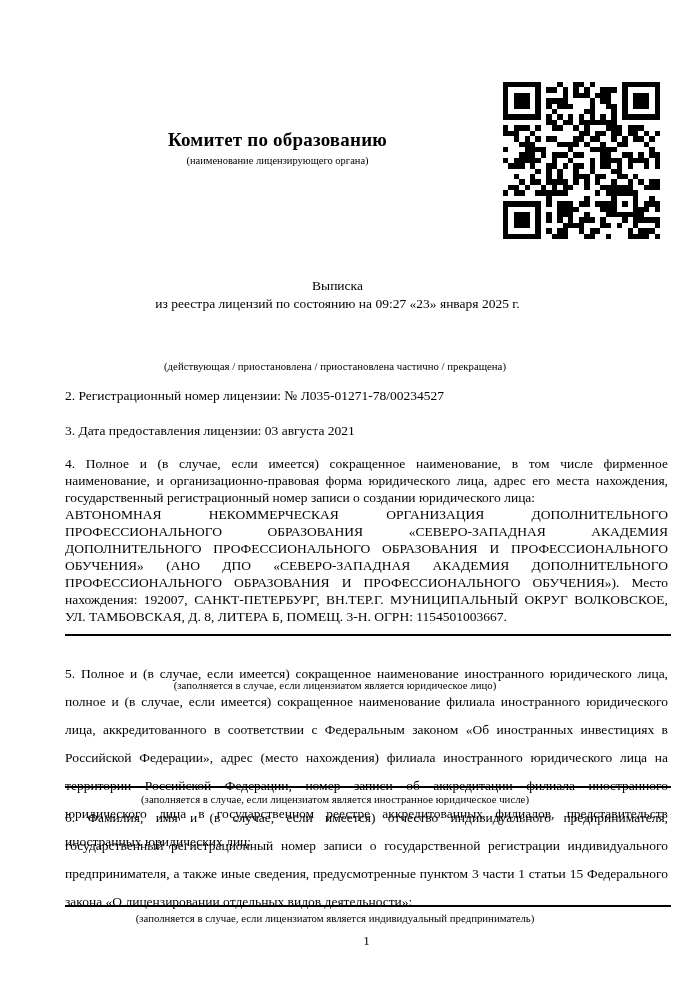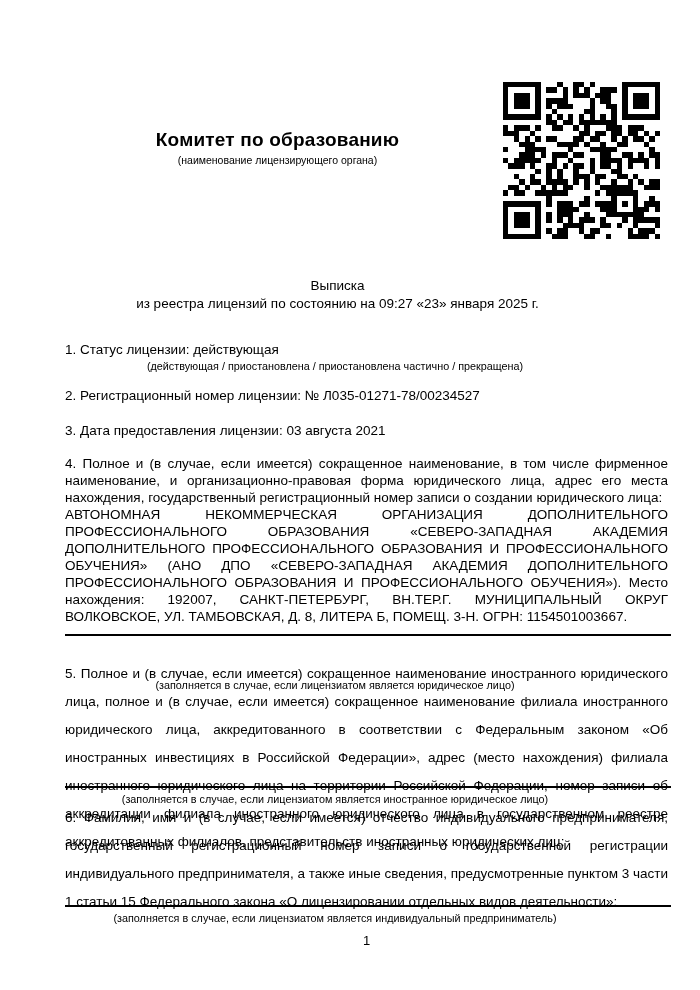--- a/index.html
+++ b/index.html
@@ -1,21 +1,21 @@
 <!DOCTYPE html>
 <html><head>
 <meta charset="utf-8">
 <style>
   html,body{margin:0;padding:0;background:#ffffff;}
   .page{
     position:relative;
     width:700px;height:990px;
     background:#ffffff;
     color:#000;
-    font-family:Liberation Sans, sans-serif;
+    font-family:Liberation Serif, serif;
     overflow:hidden;
   }
   .abs{position:absolute;}
   .header-block{left:65px;top:128px;width:425px;text-align:center;}
   .header-title{font-size:19px;font-weight:bold;line-height:23px;letter-spacing:0.2px;}
   .header-sub{font-size:10.5px;line-height:13px;margin-top:3px;}
   .qr{left:503px;top:82px;width:157px;height:157px;}
   .qr svg{display:block;width:157px;height:157px;}
   .doc-title{left:65px;top:277px;width:545px;text-align:center;font-size:13.5px;line-height:17.5px;}
   .body-line{left:65px;width:606px;font-size:13.5px;line-height:16px;}
@@ -467,39 +467,38 @@
           <rect x="28" y="28" width="1" height="1"></rect>
         </g>
       </svg>
     </div>
 
   <div class="abs doc-title">
     <div>Выписка</div>
     <div>из реестра лицензий по состоянию на 09:27 «23» января 2025 г.</div>
   </div>
 
-  <div class="abs body-line" style="top:342px;">1. Статус лицензии: действующая</div>
   <div class="abs caption" style="top:359px;">(действующая / приостановлена / приостановлена частично / прекращена)</div>
 
   <div class="abs body-line" style="top:388px;">2. Регистрационный номер лицензии: № Л035-01271-78/00234527</div>
 
   <div class="abs body-line" style="top:423px;">3. Дата предоставления лицензии: 03 августа 2021</div>
 
   <div class="abs para lh17" style="top:455px;">
     <p>4. Полное и (в случае, если имеется) сокращенное наименование, в том числе фирменное наименование, и организационно-правовая форма юридического лица, адрес его места нахождения, государственный регистрационный номер записи о создании юридического лица:</p>
     <p>АВТОНОМНАЯ НЕКОММЕРЧЕСКАЯ ОРГАНИЗАЦИЯ ДОПОЛНИТЕЛЬНОГО ПРОФЕССИОНАЛЬНОГО ОБРАЗОВАНИЯ «СЕВЕРО-ЗАПАДНАЯ АКАДЕМИЯ ДОПОЛНИТЕЛЬНОГО ПРОФЕССИОНАЛЬНОГО ОБРАЗОВАНИЯ И ПРОФЕССИОНАЛЬНОГО ОБУЧЕНИЯ» (АНО ДПО «СЕВЕРО-ЗАПАДНАЯ АКАДЕМИЯ ДОПОЛНИТЕЛЬНОГО ПРОФЕССИОНАЛЬНОГО ОБРАЗОВАНИЯ И ПРОФЕССИОНАЛЬНОГО ОБУЧЕНИЯ»). Место нахождения: 192007, САНКТ-ПЕТЕРБУРГ, ВН.ТЕР.Г. МУНИЦИПАЛЬНЫЙ ОКРУГ ВОЛКОВСКОЕ, УЛ. ТАМБОВСКАЯ, Д. 8, ЛИТЕРА Б, ПОМЕЩ. 3-Н. ОГРН: 1154501003667.</p>
   </div>
   <div class="abs rule" style="top:634px;"></div>
   <div class="abs caption" style="top:640px;margin-top:38px;">(заполняется в случае, если лицензиатом является юридическое лицо)</div>
 
   <div class="abs para lh20" style="top:660px;">
     <p>5. Полное и (в случае, если имеется) сокращенное наименование иностранного юридического лица, полное и (в случае, если имеется) сокращенное наименование филиала иностранного юридического лица, аккредитованного в соответствии с Федеральным законом «Об иностранных инвестициях в Российской Федерации», адрес (место нахождения) филиала иностранного юридического лица на территории Российской Федерации, номер записи об аккредитации филиала иностранного юридического лица в государственном реестре аккредитованных филиалов, представительств иностранных юридических лиц:</p>
   </div>
   <div class="abs rule" style="top:786px;"></div>
-  <div class="abs caption" style="top:792px;">(заполняется в случае, если лицензиатом является иностранное юридическое лицо)</div>
+  <div class="abs caption" style="top:792px;">(заполняется в случае, если лицензиатом является иностранное юридическое числе)</div>
 
   <div class="abs para lh20" style="top:804px;">
     <p>6. Фамилия, имя и (в случае, если имеется) отчество индивидуального предпринимателя, государственный регистрационный номер записи о государственной регистрации индивидуального предпринимателя, а также иные сведения, предусмотренные пунктом 3 части 1 статьи 15 Федерального закона «О лицензировании отдельных видов деятельности»:</p>
   </div>
   <div class="abs rule" style="top:905px;"></div>
   <div class="abs caption" style="top:911px;">(заполняется в случае, если лицензиатом является индивидуальный предприниматель)</div>
 
   <div class="abs pagenum">1</div>
 
 </div>

